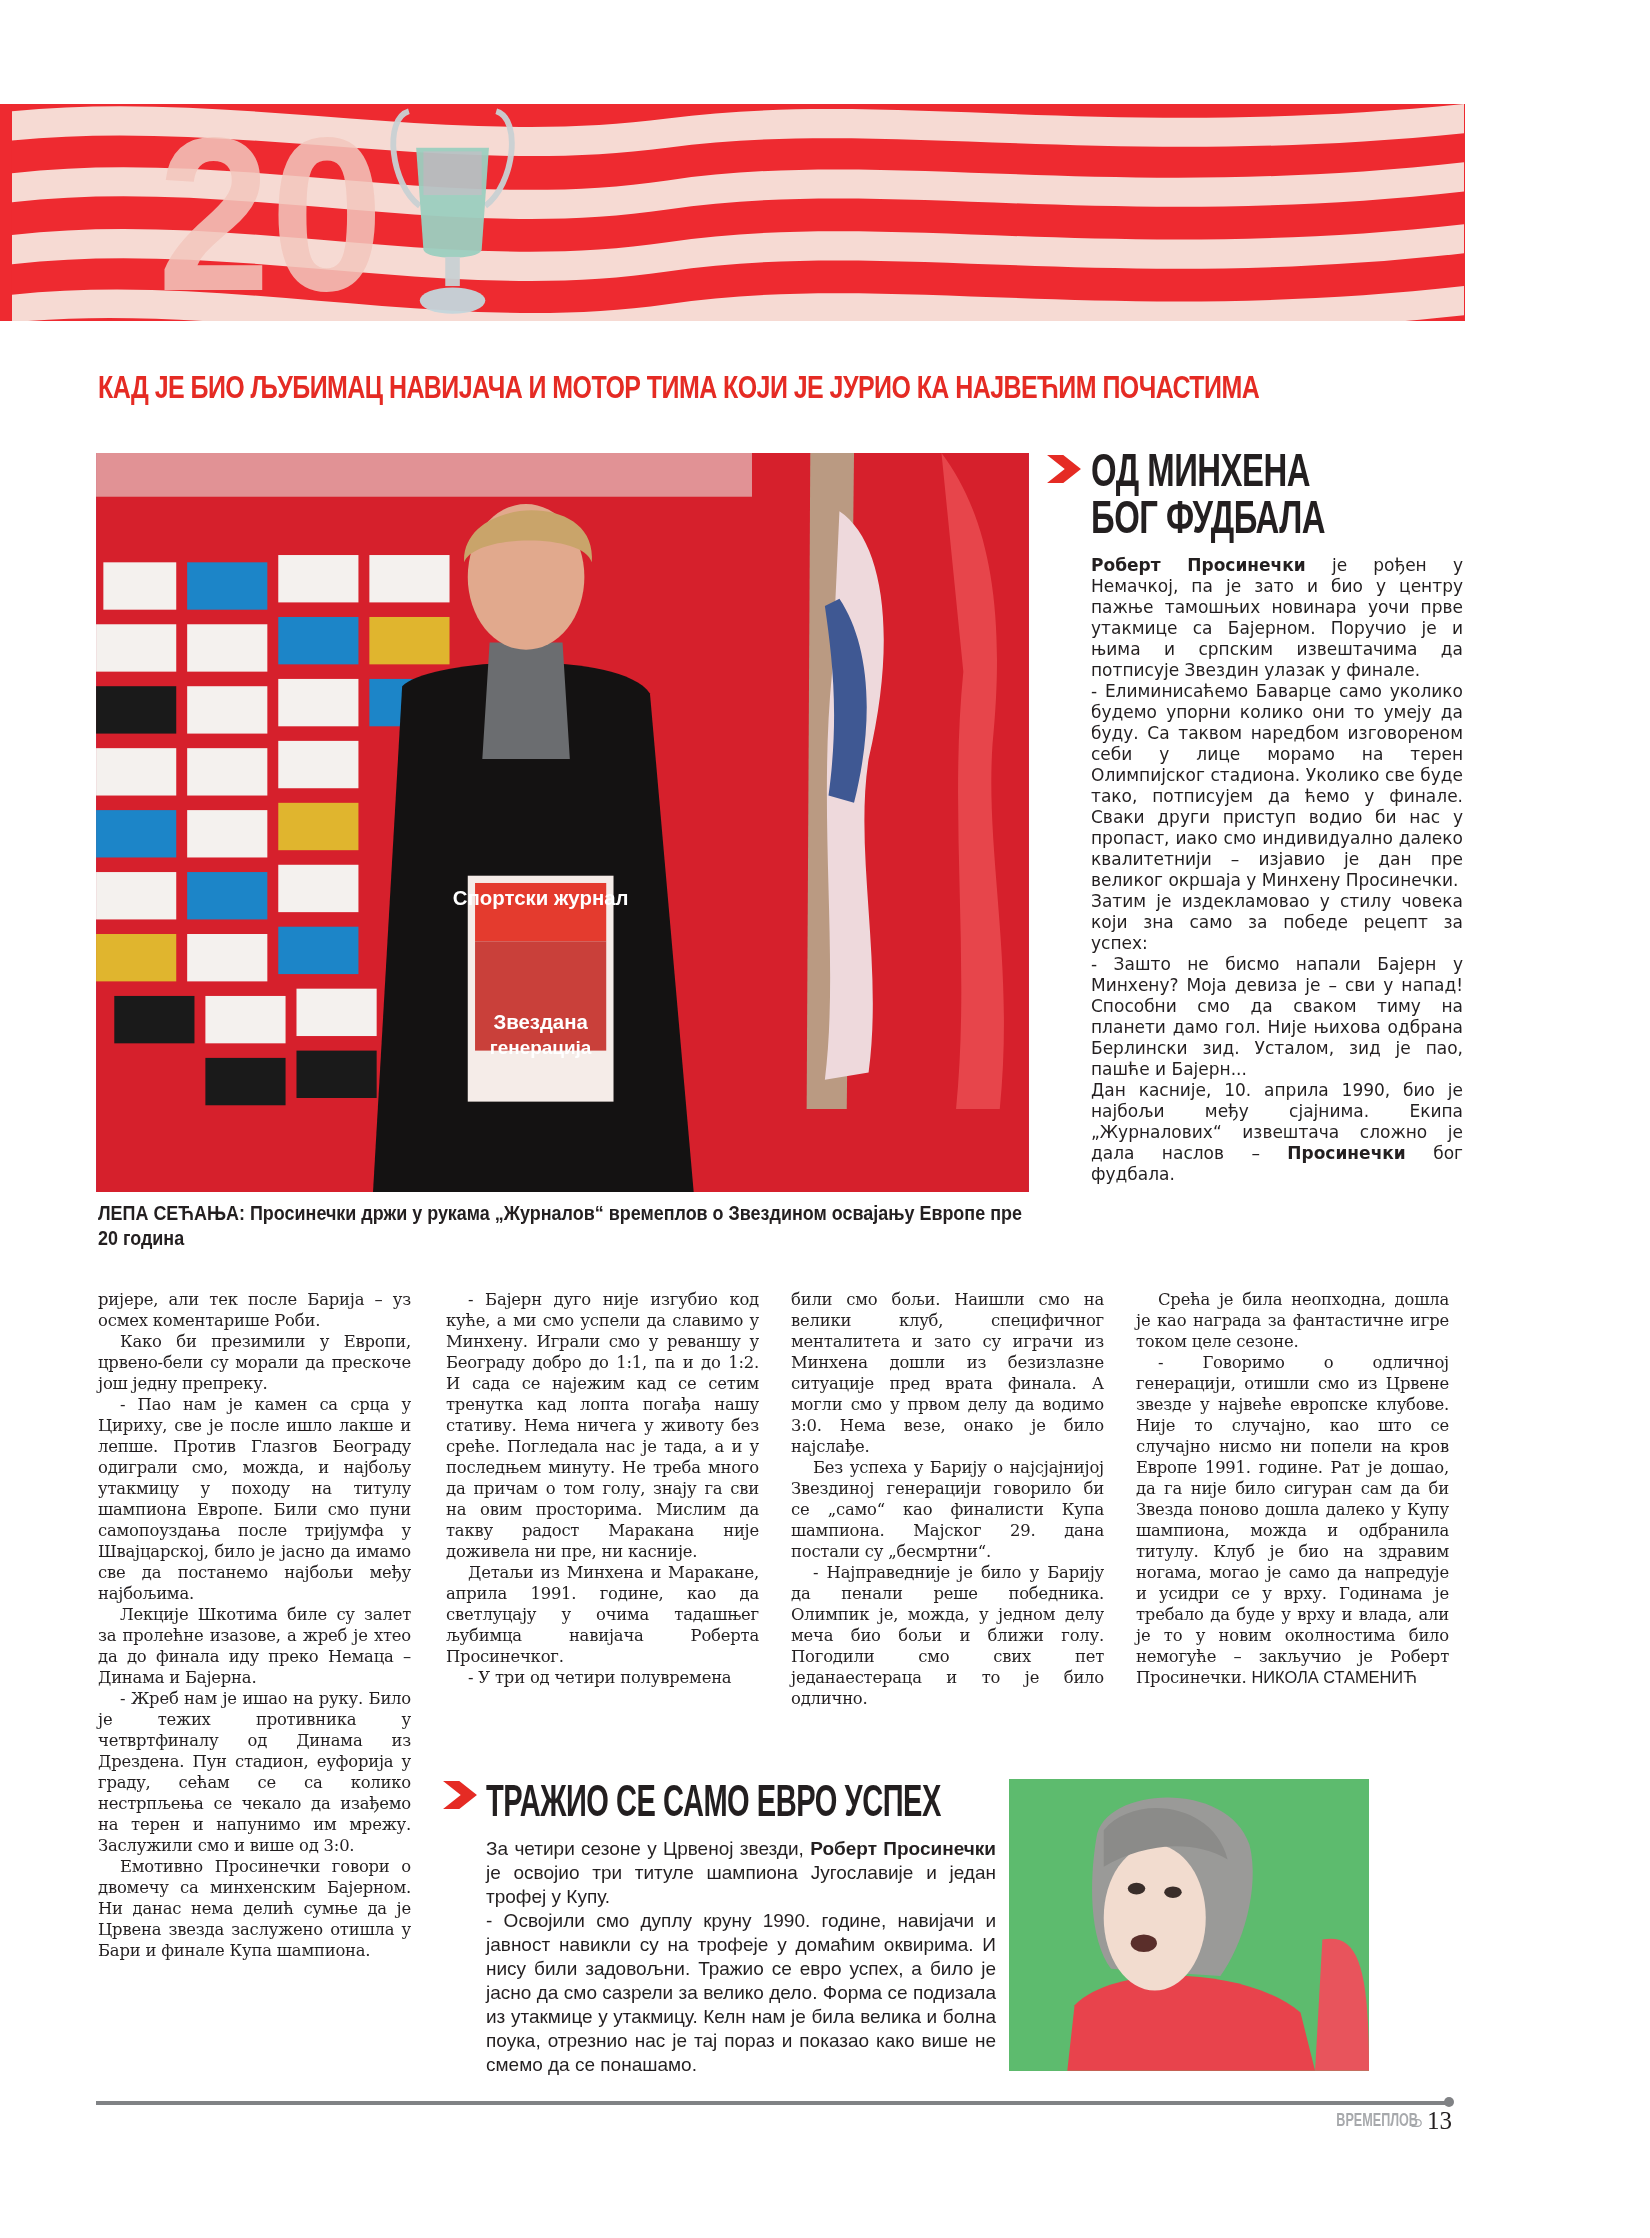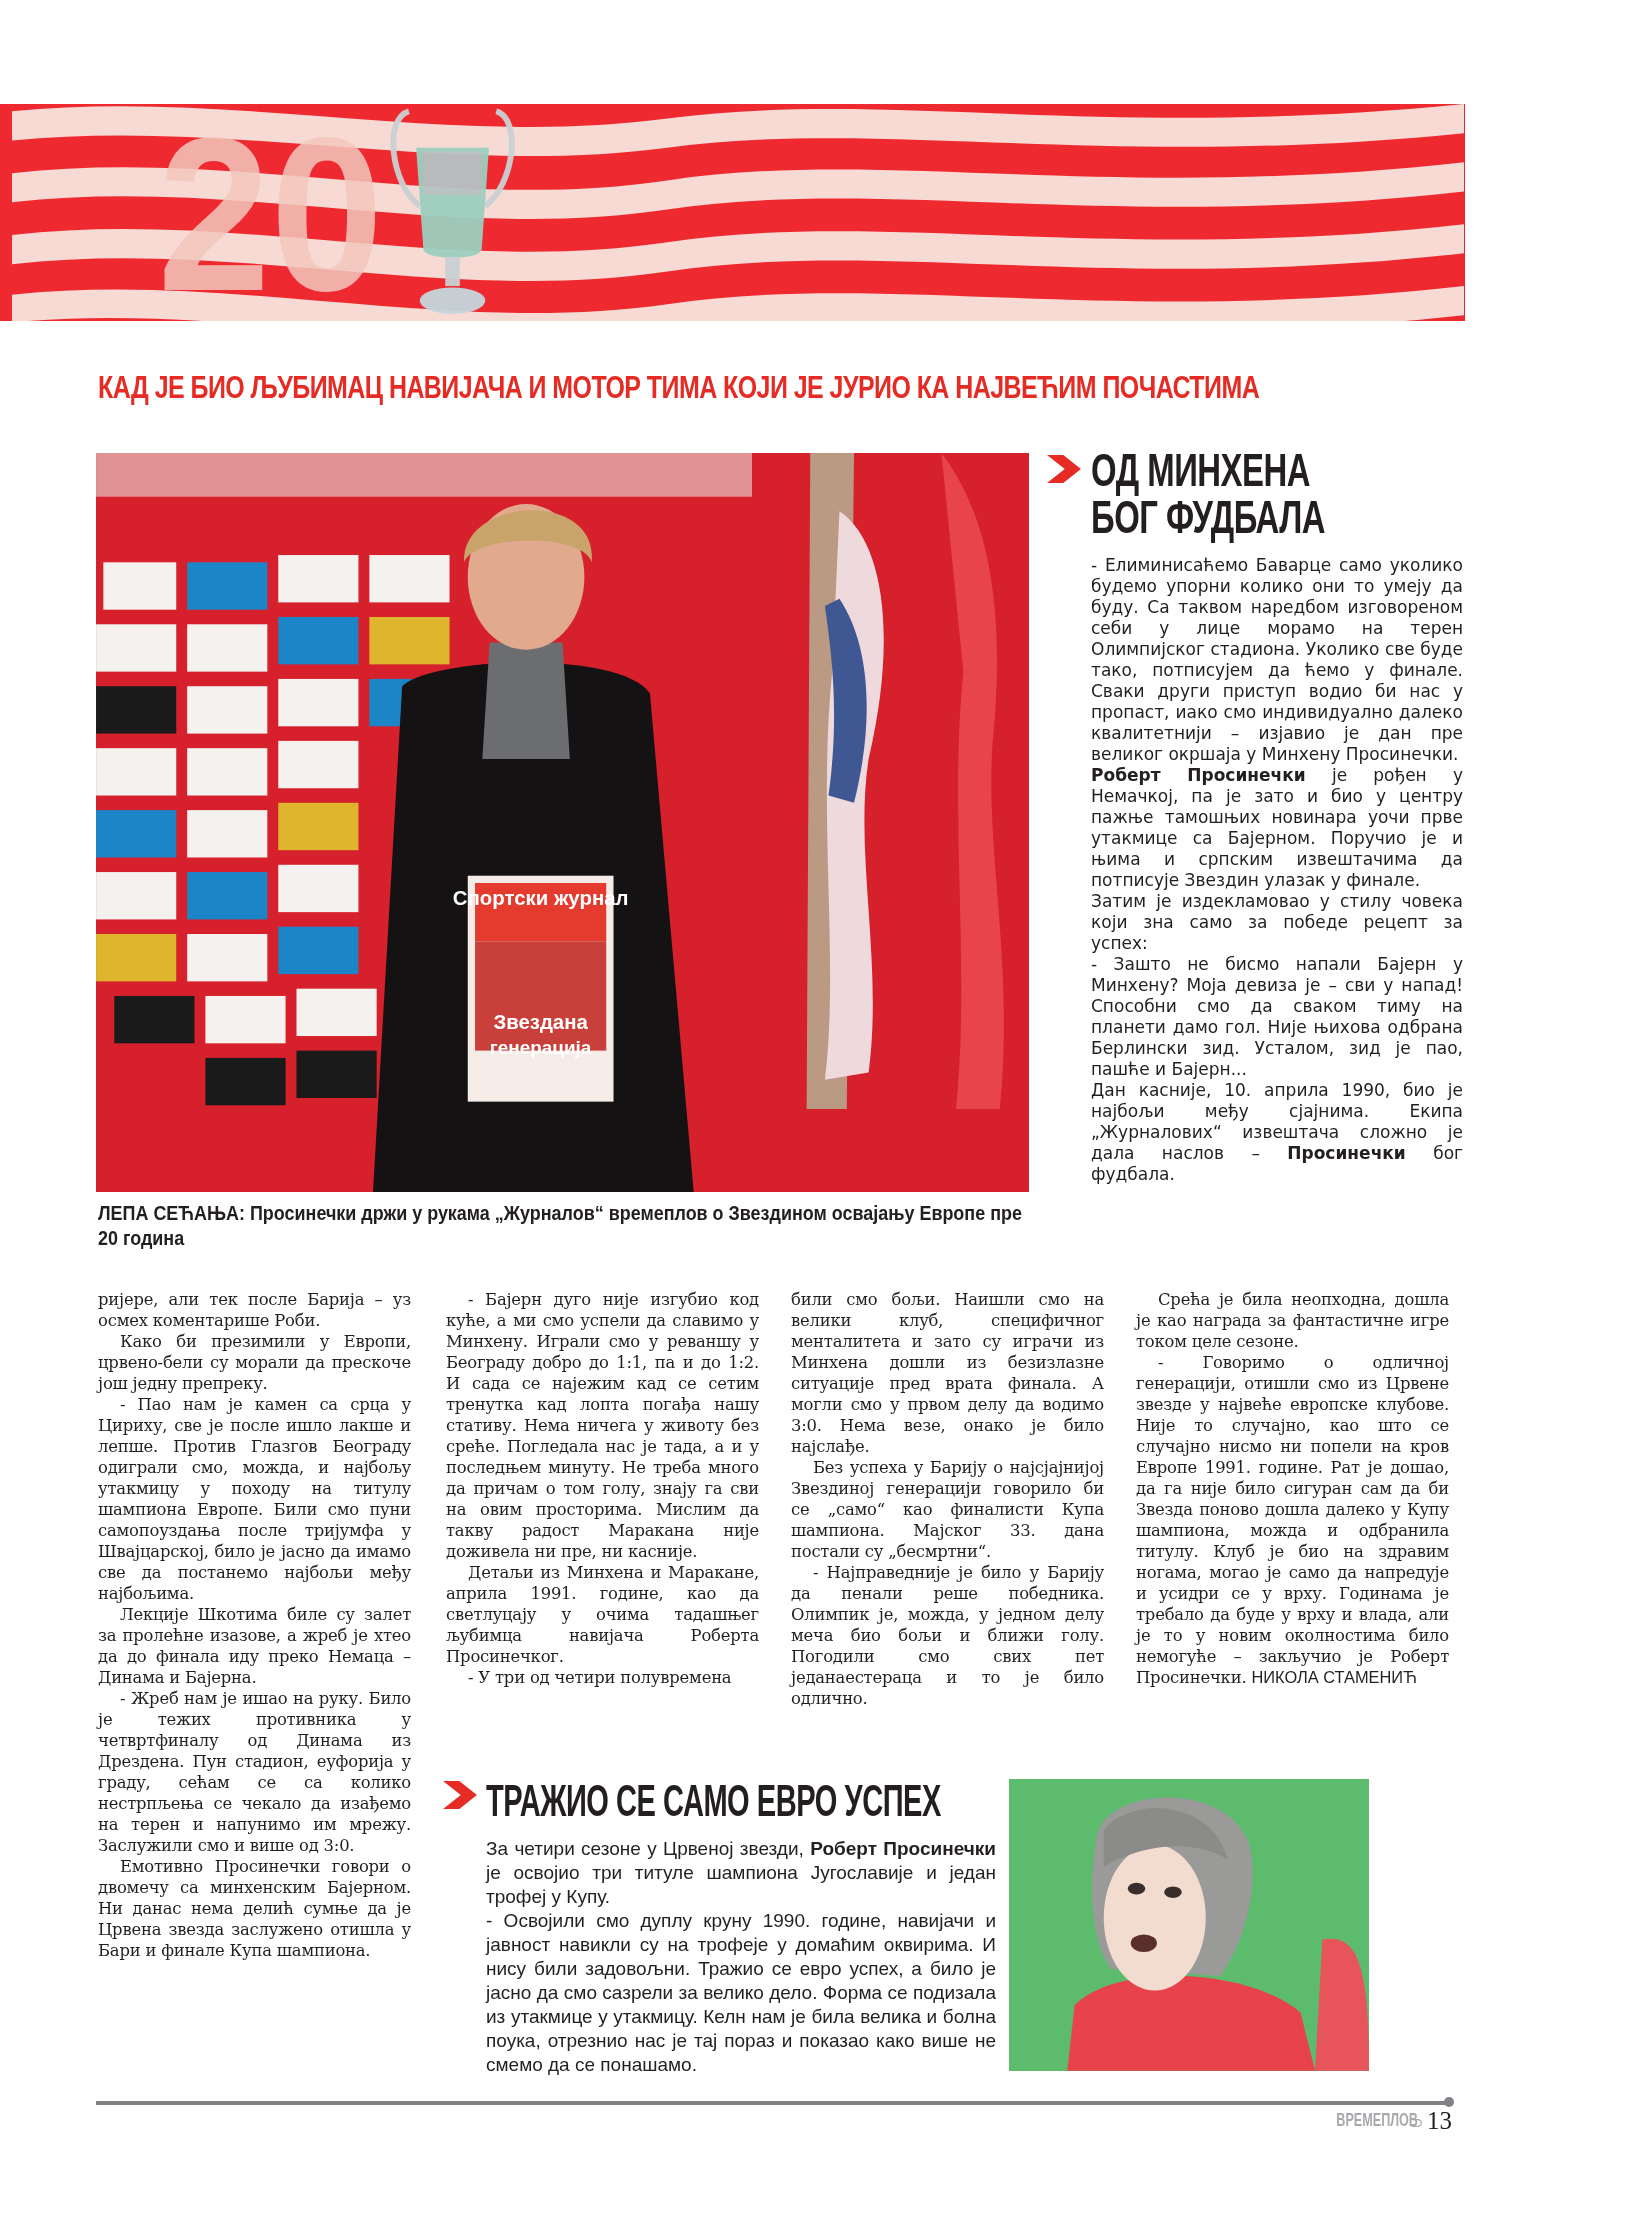--- a/index.html
+++ b/index.html
@@ -137,22 +137,22 @@
 <div id="sidebar-arrow" class="abs">
   <svg width="34" height="28" viewBox="0 0 46 38">
       <path d="M0,0 L22,0 L46,19 L22,38 L0,38 L24,19 Z" fill="#e52b24"></path>
     </svg>
 </div>
 <div id="sidebar-title" class="abs">
   <div>ОД МИНХЕНА</div>
   <div>БОГ ФУДБАЛА</div>
 </div>
 <div id="sidebar-body" class="abs">
+  <p><b>Роберт Просинечки</b><span> је рођен у Немачкој, па је зато и био у центру пажње тамошњих новинара уочи прве утакмице са Бајерном. Поручио је и њима и српским извештачима да потписује Звездин улазак у финале.</span></p>
   <p>- Елиминисаћемо Баварце само уколико будемо упорни колико они то умеју да буду. Са таквом наредбом изговореном себи у лице морамо на терен Олимпијског стадиона. Уколико све буде тако, потписујем да ћемо у финале. Сваки други приступ водио би нас у пропаст, иако смо индивидуално далеко квалитетнији – изјавио је дан пре великог окршаја у Минхену Просинечки.</p>
-  <p><b>Роберт Просинечки</b><span> је рођен у Немачкој, па је зато и био у центру пажње тамошњих новинара уочи прве утакмице са Бајерном. Поручио је и њима и српским извештачима да потписује Звездин улазак у финале.</span></p>
   <p>Затим је издекламовао у стилу човека који зна само за победе рецепт за успех:</p>
   <p>- Зашто не бисмо напали Бајерн у Минхену? Моја девиза је – сви у напад! Способни смо да сваком тиму на планети дамо гол. Није њихова одбрана Берлински зид. Усталом, зид је пао, пашће и Бајерн...</p>
   <p><span>Дан касније, 10. априла 1990, био је најбољи међу сјајнима. Екипа „Журналових“ извештача сложно је дала наслов – </span><b>Просинечки</b><span> бог фудбала.</span></p>
 </div>
 
 <div id="col-1" class="abs col">
   <p><span>ријере, али тек после Барија – уз осмех коментарише </span><b>Роби</b><span>.</span></p>
   <p class="ind">Како би презимили у Европи, црвено-бели су морали да прескоче још једну препреку.</p>
   <p class="ind">- Пао нам је камен са срца у Цириху, све је после ишло лакше и лепше. Против Глазгов Београду одиграли смо, можда, и најбољу утакмицу у походу на титулу шампиона Европе. Били смо пуни самопоуздања после тријумфа у Швајцарској, било је јасно да имамо све да постанемо најбољи међу најбољима.</p>
   <p class="ind">Лекције Шкотима биле су залет за пролећне изазове, а жреб је хтео да до финала иду преко Немаца – Динама и Бајерна.</p>
@@ -161,21 +161,21 @@
 </div>
 
 <div id="col-2" class="abs col">
   <p class="ind">- Бајерн дуго није изгубио код куће, а ми смо успели да славимо у Минхену. Играли смо у реваншу у Београду добро до 1:1, па и до 1:2. И сада се најежим кад се сетим тренутка кад лопта погађа нашу стативу. Нема ничега у животу без среће. Погледала нас је тада, а и у последњем минуту. Не треба много да причам о том голу, знају га сви на овим просторима. Мислим да такву радост Маракана није доживела ни пре, ни касније.</p>
   <p class="ind"><span>Детаљи из Минхена и Маракане, априла 1991. године, као да светлуцају у очима тадашњег љубимца навијача </span><b>Роберта Просинечког</b><span>.</span></p>
   <p class="ind">- У три од четири полувремена</p>
 </div>
 
 <div id="col-3" class="abs col">
   <p>били смо бољи. Наишли смо на велики клуб, специфичног менталитета и зато су играчи из Минхена дошли из безизлазне ситуације пред врата финала. А могли смо у првом делу да водимо 3:0. Нема везе, онако је било најслађе.</p>
-  <p class="ind">Без успеха у Барију о најсјајнијој Звездиној генерацији говорило би се „само“ као финалисти Купа шампиона. Мајског 33. дана постали су „бесмртни“.</p>
+  <p class="ind">Без успеха у Барију о најсјајнијој Звездиној генерацији говорило би се „само“ као финалисти Купа шампиона. Мајског 29. дана постали су „бесмртни“.</p>
   <p class="ind">- Најправедније је било у Барију да пенали реше победника. Олимпик је, можда, у једном делу меча био бољи и ближи голу. Погодили смо свих пет једанаестераца и то је било одлично.</p>
 </div>
 
 <div id="col-4" class="abs col">
   <p class="ind">Срећа је била неопходна, дошла је као награда за фантастичне игре током целе сезоне.</p>
   <p class="ind"><span>- Говоримо о одличној генерацији, отишли смо из Црвене звезде у највеће европске клубове. Није то случајно, као што се случајно нисмо ни попели на кров Европе 1991. године. Рат је дошао, да га није било сигуран сам да би Звезда поново дошла далеко у Купу шампиона, можда и одбранила титулу. Клуб је био на здравим ногама, могао је само да напредује и усидри се у врху. Годинама је требало да буде у врху и влада, али је то у новим околностима било немогуће – закључио је </span><b>Роберт Просинечки</b><span>. </span><b class="byline">НИКОЛА СТАМЕНИЋ</b></p>
 </div>
 
 <div id="box-arrow" class="abs">
   <svg width="34" height="28" viewBox="0 0 46 38">

